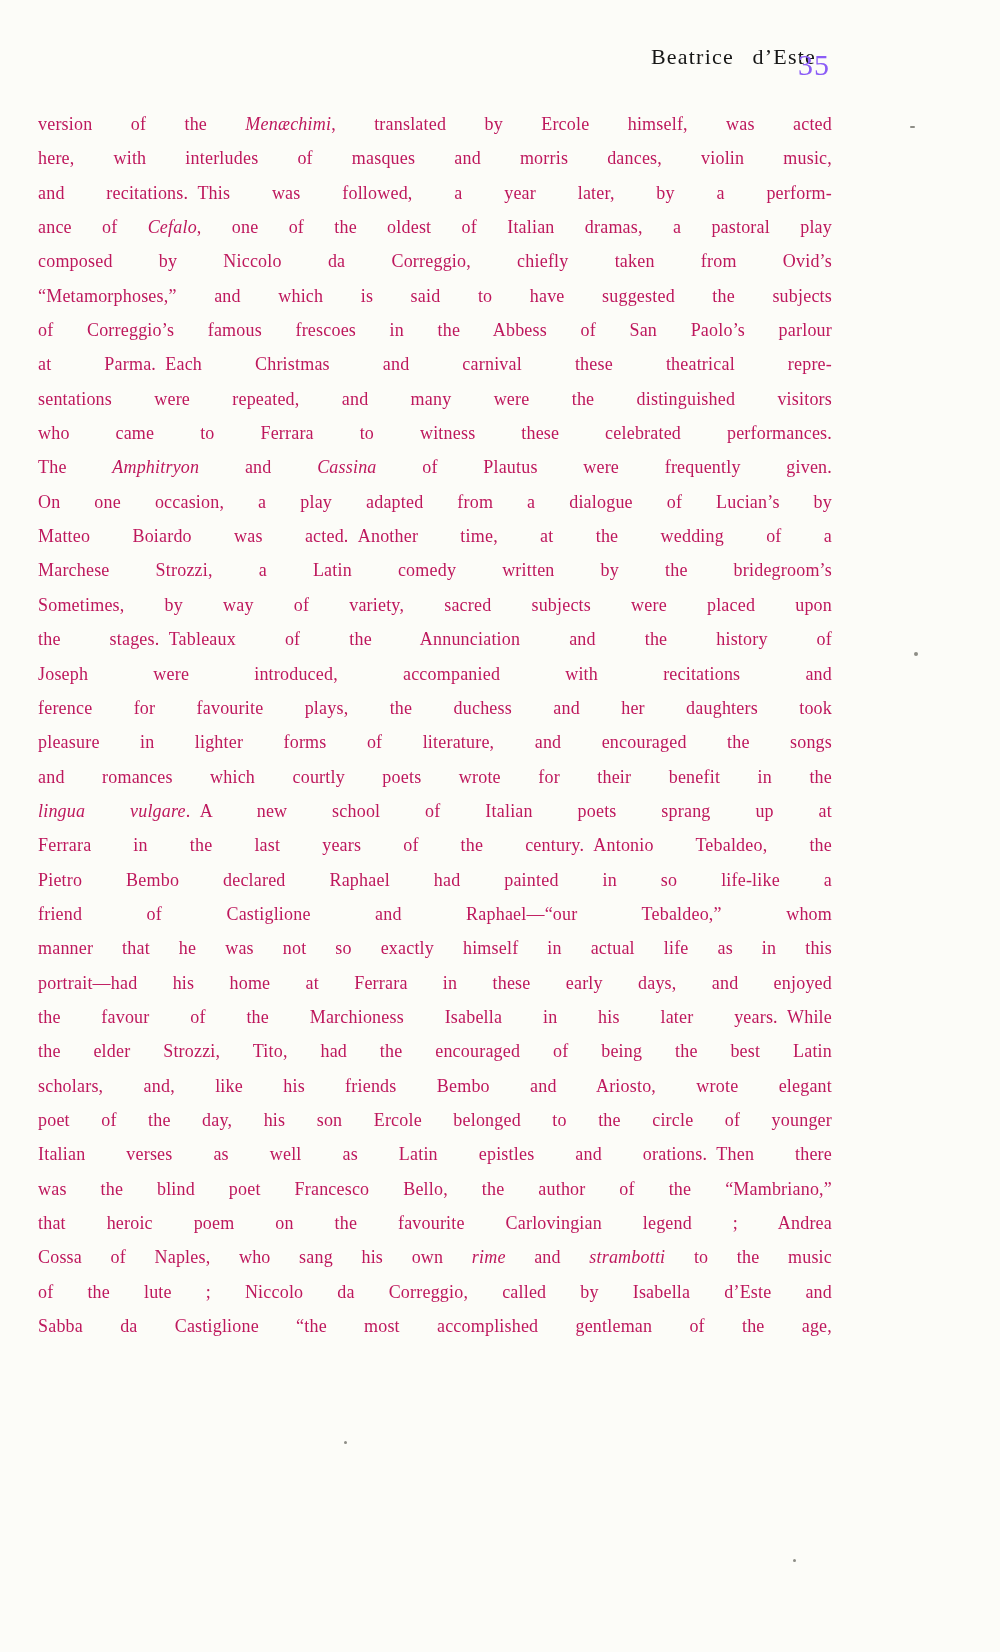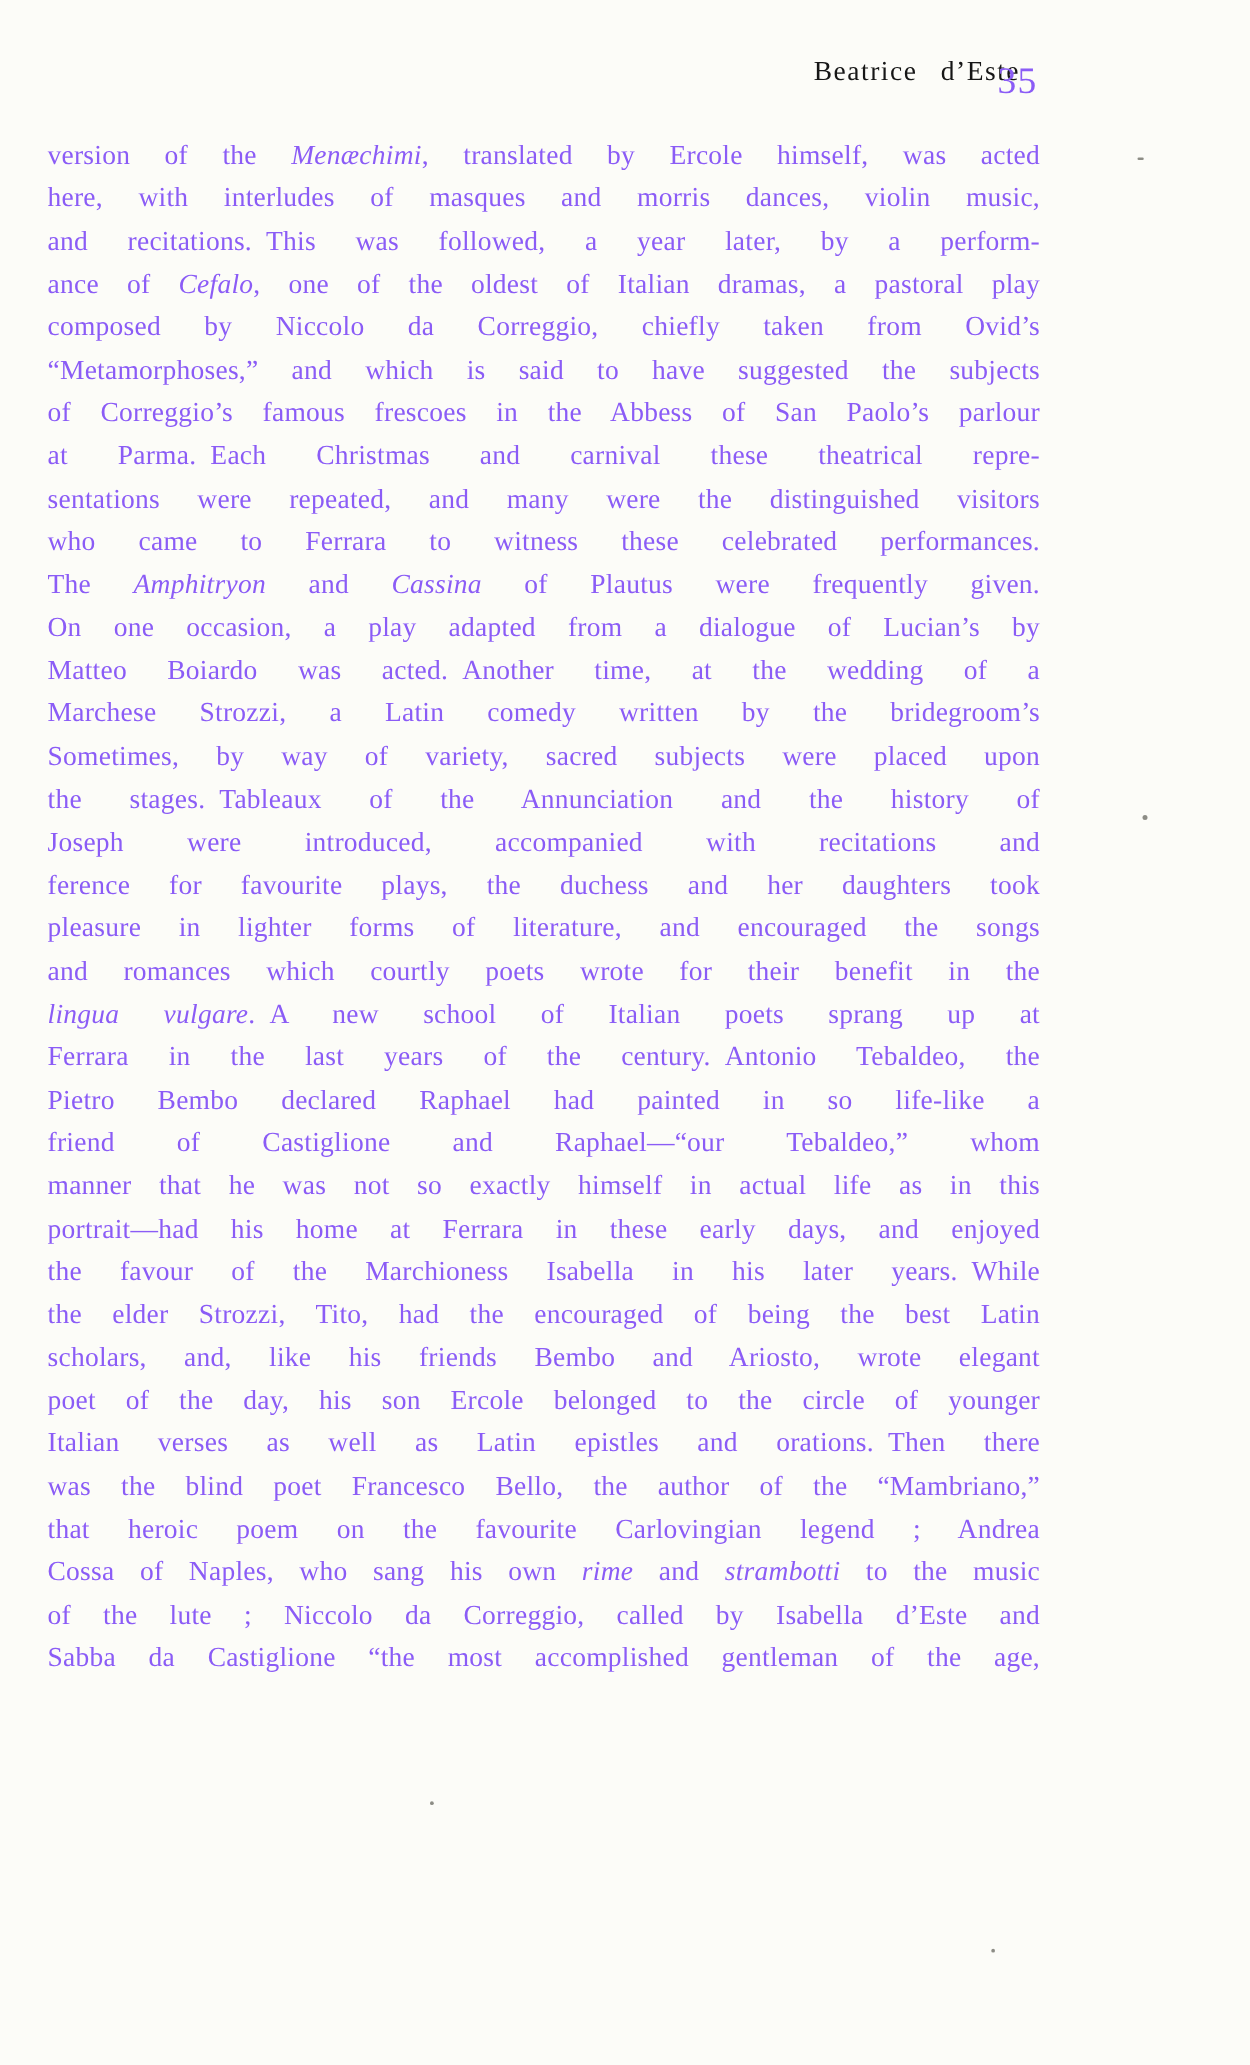--- a/index.html
+++ b/index.html
@@ -43,27 +43,27 @@
     }
     .page-body {
       position: absolute;
       top: 107px;
       left: 38px;
       width: 794px;
     }
     .line {
       height: 34.35px;
       line-height: 34.35px;
-      font-size: 22px;
+      font-size: 18px;
       letter-spacing: 0.2px;
       text-align: justify;
       text-align-last: justify;
       overflow: hidden;
       white-space: normal;
-      color: #8b5cf6;
+      color: #be185d;
     }
     .it { font-style: italic; }
     .speck {
       position: absolute;
       background: #8d8d86;
       border-radius: 50%;
     }
     .speck-dash { border-radius: 1px; }
   </style>
 </head>

